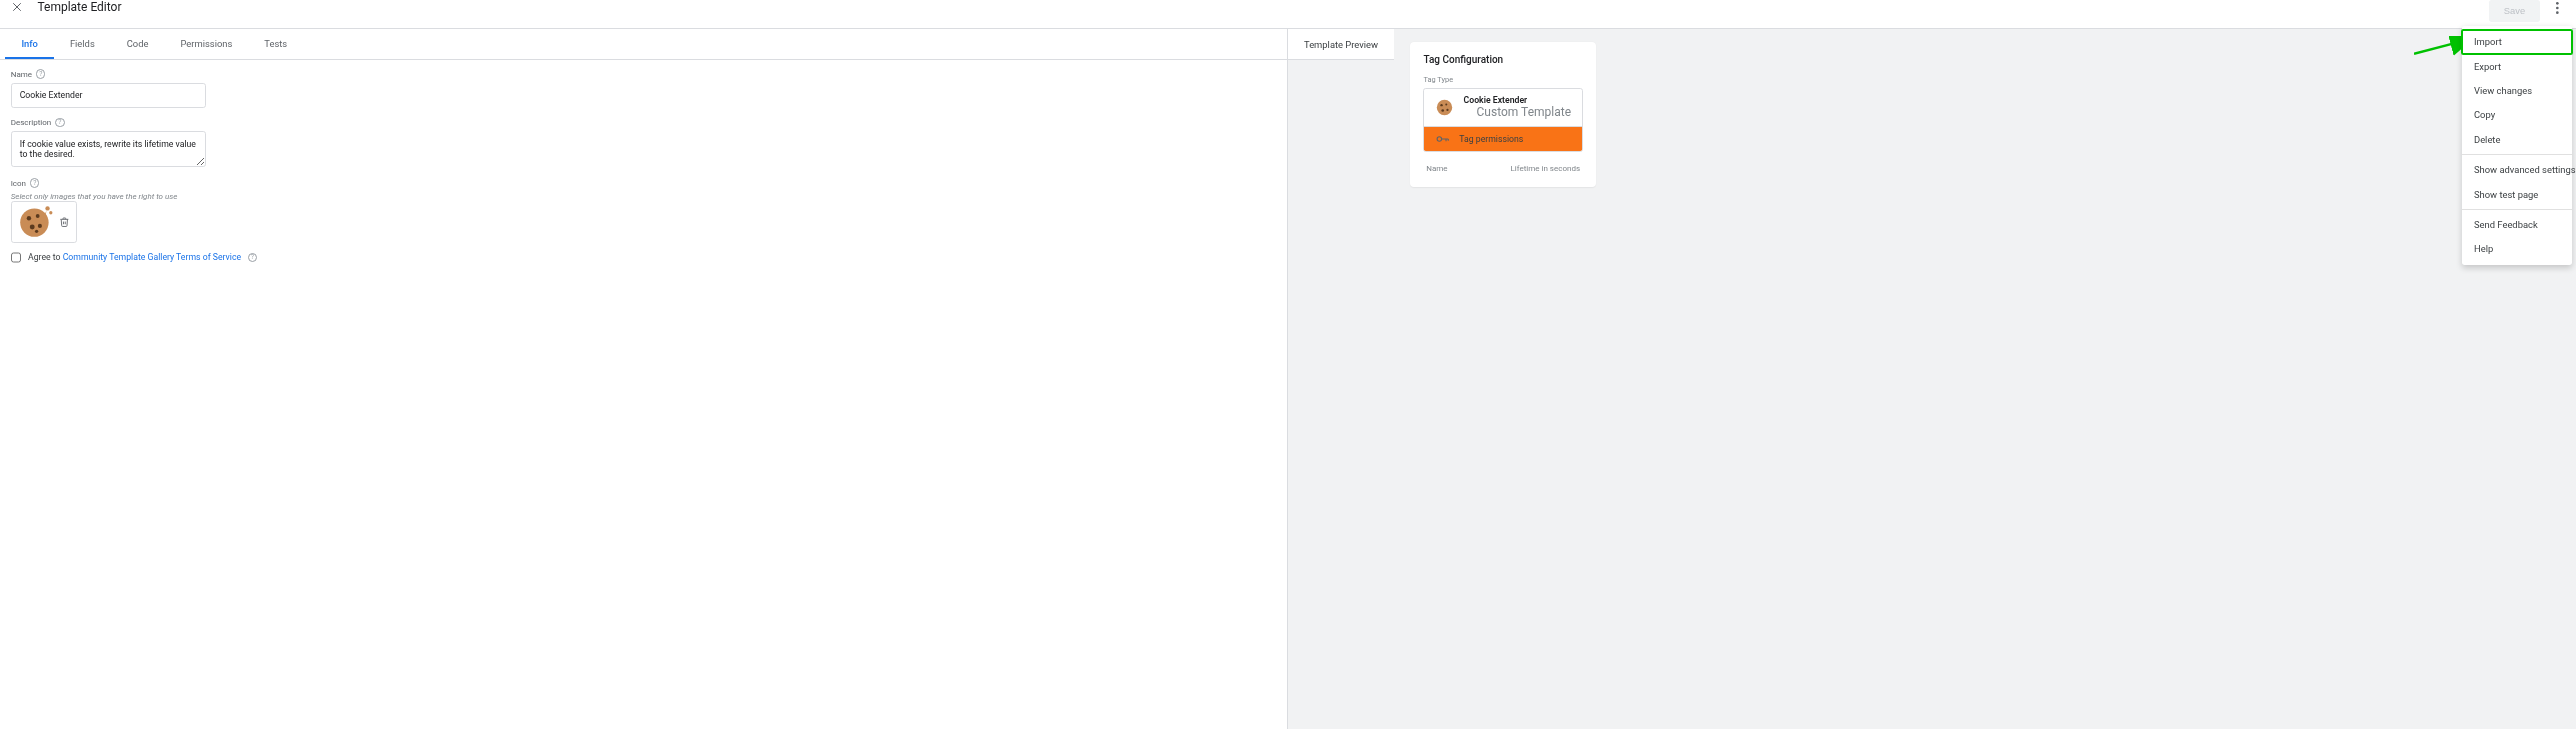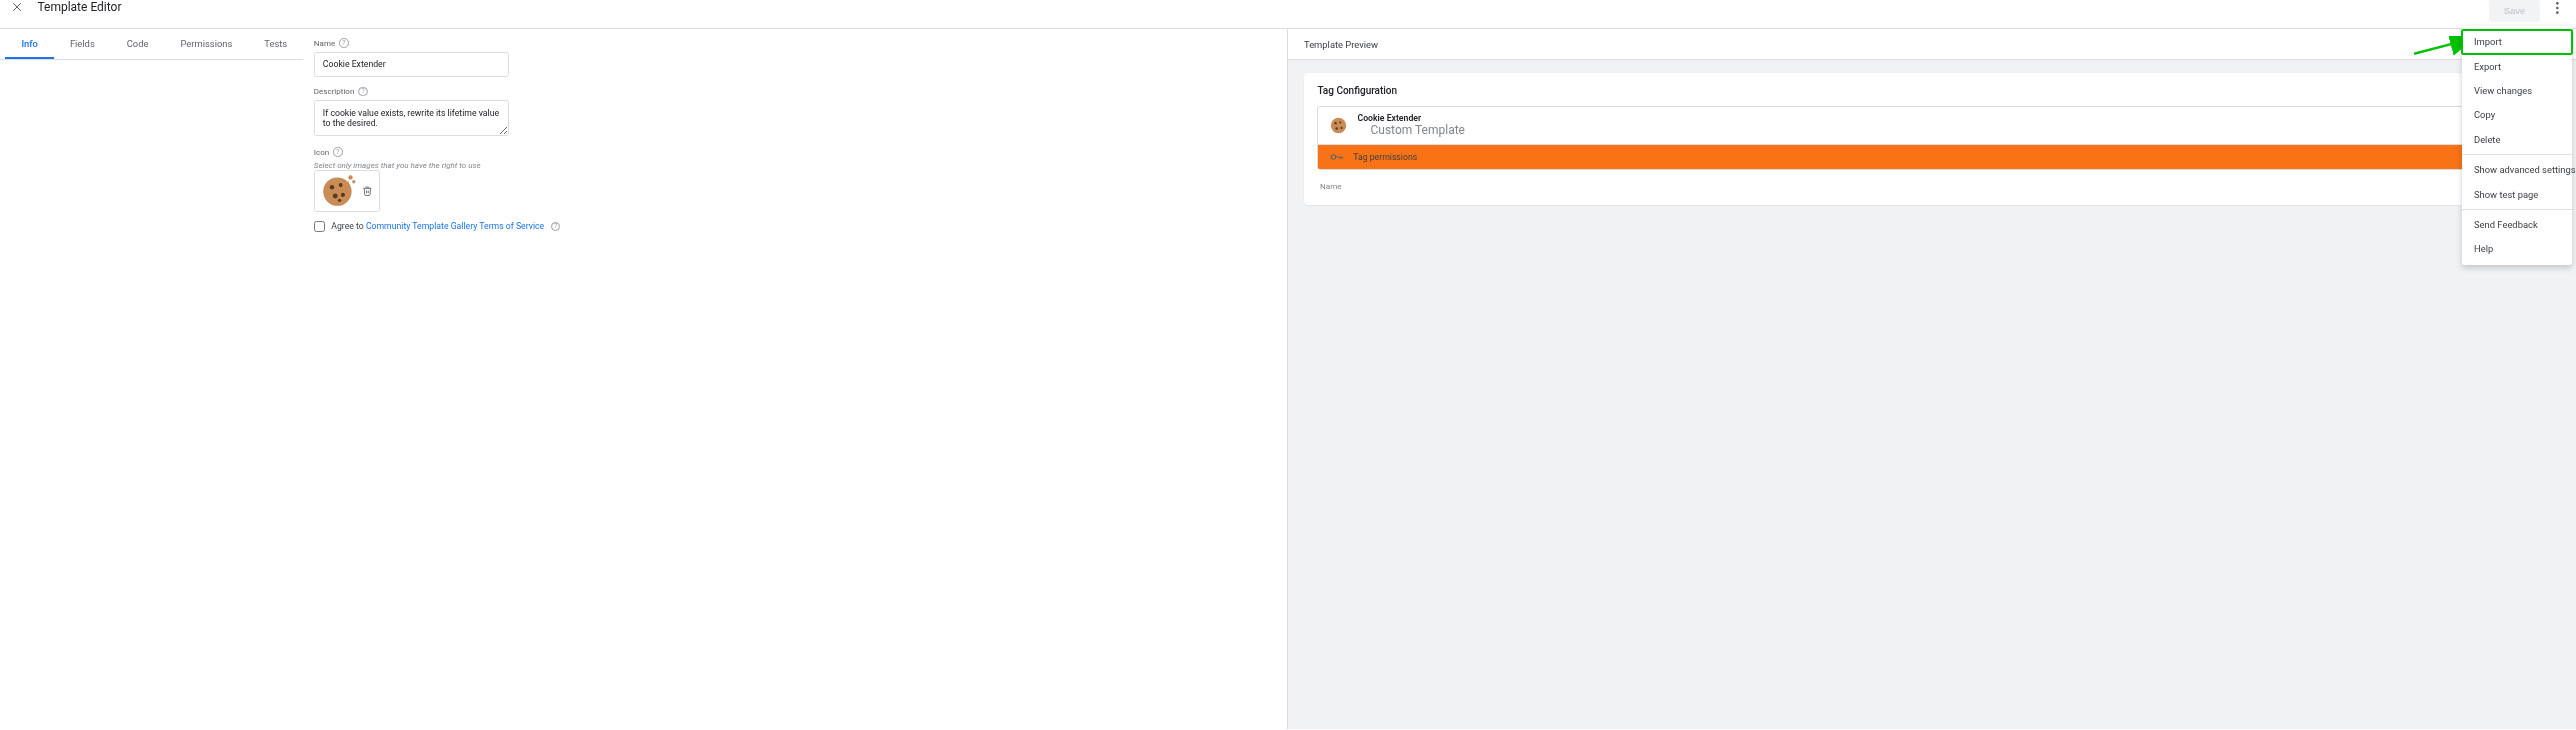--- a/index.html
+++ b/index.html
@@ -50,26 +50,26 @@
     color:#5f6368;
     width:16px; height:16px;
     display:flex; align-items:center; justify-content:center;
   }
 
   
   .main { display:flex; height:calc(100% - 31px); }
   .left {
     width:50%;
     border-right:0.7px solid #dadce0;
-    display:flex; flex-direction:row;
+    display:flex; flex-direction:column;
   }
   .right {
     width:50%;
     background:#f1f2f3;
-    display:flex; flex-direction:column;
+    display:flex; flex-direction:row;
   }
 
   
   .tabs {
     display:flex;
     border-bottom:0.7px solid #dadce0;
     padding-left: 5.4px;
     height:31px;
   }
   .tab {
@@ -305,20 +305,21 @@
         <span class="help-icon">?</span>
       </div>
     </div>
   </div>
 
   <div class="right">
     <div class="preview-header">Template Preview</div>
     <div class="preview-body">
       <div class="card">
         <h3>Tag Configuration</h3>
+        <div class="tagtype-label">Tag Type</div>
 
         <div class="tagtype-box">
           <div class="tagtype-row">
             <svg class="cookie-mini" viewBox="0 0 64 64">
               <circle cx="32" cy="32" r="26" fill="#c98c56"></circle>
               <circle cx="22" cy="24" r="4" fill="#5b3a1e"></circle>
               <circle cx="38" cy="22" r="3.5" fill="#5b3a1e"></circle>
               <circle cx="26" cy="42" r="4.5" fill="#5b3a1e"></circle>
               <circle cx="42" cy="40" r="3.8" fill="#5b3a1e"></circle>
             </svg>

